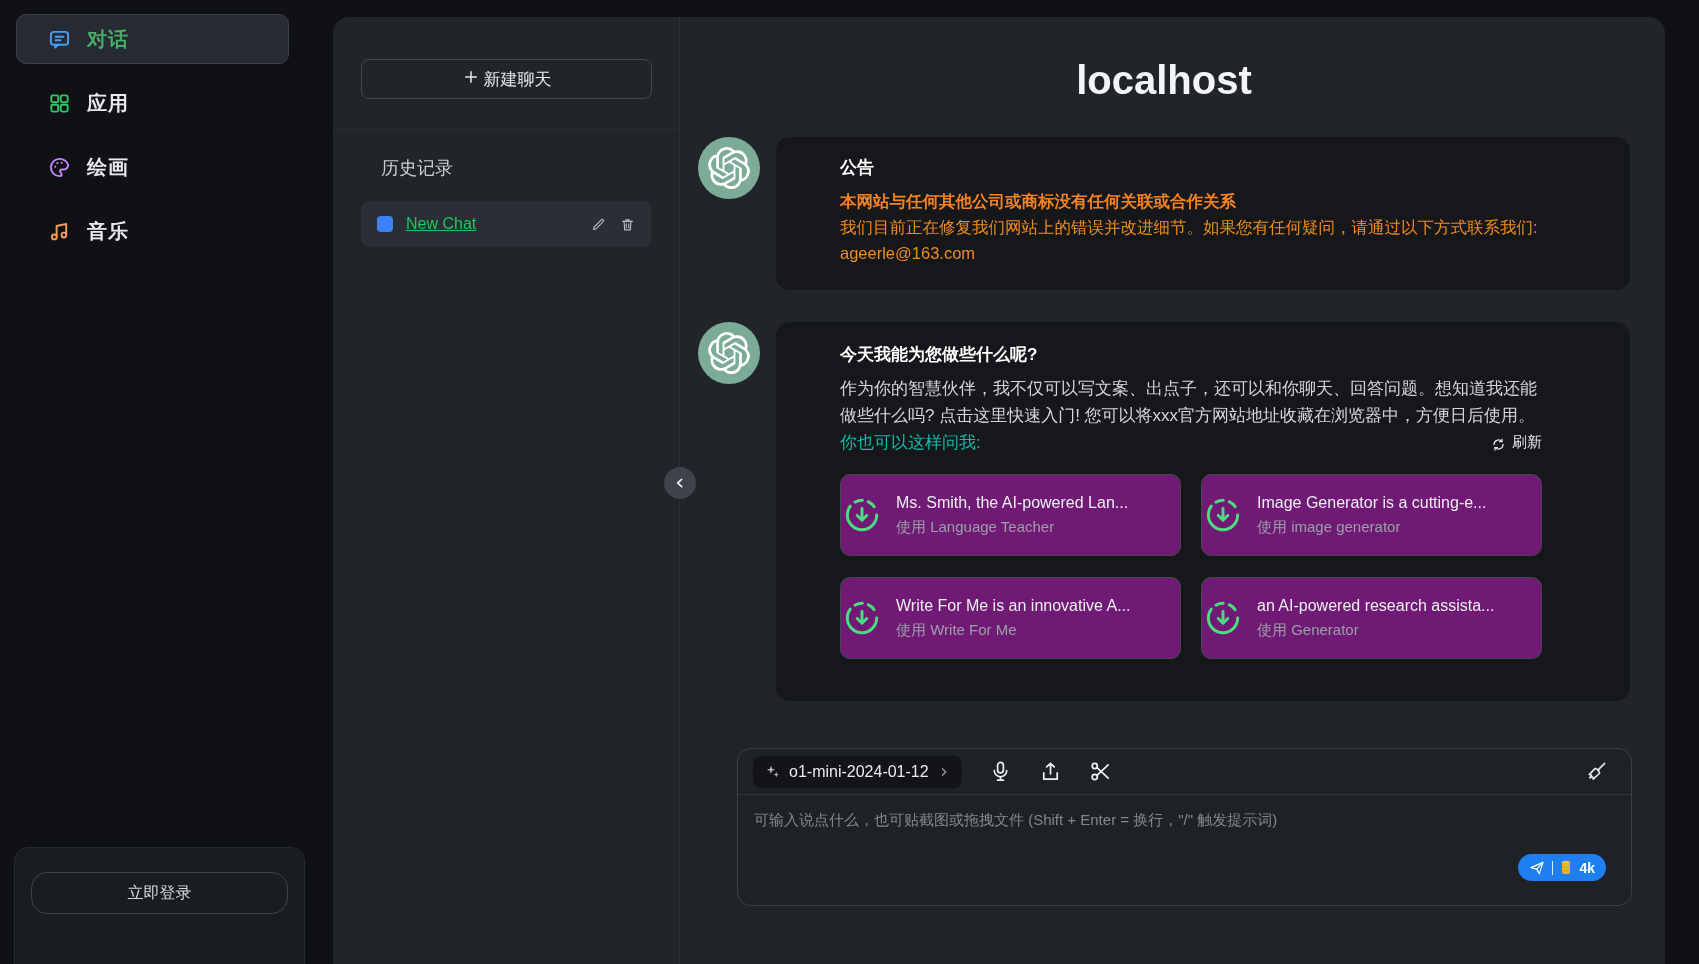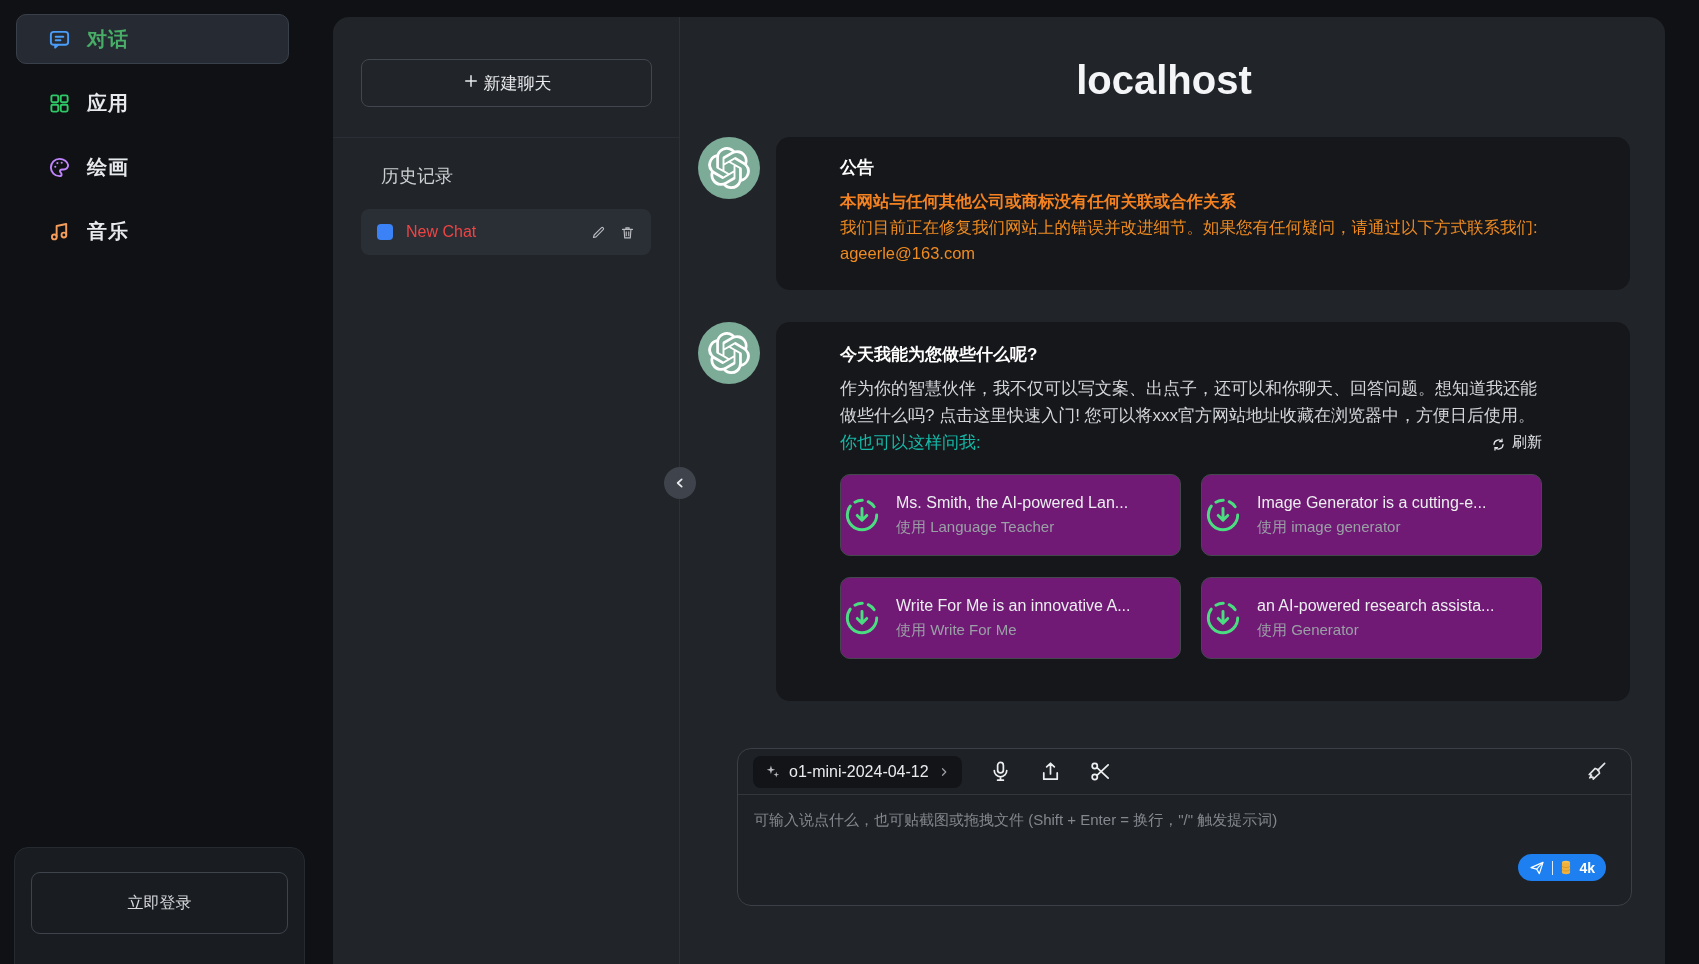--- a/index.html
+++ b/index.html
@@ -12,42 +12,42 @@
   .nav-item { display:flex; align-items:center; gap:16px; height:50px; padding-left:30px;
               border-radius:10px; margin-bottom:14px; border:1px solid transparent; cursor:pointer; }
   .nav-item.active { background:#262b33; border-color:#3a4049; }
   .nav-icon { width:24px; height:24px; display:flex; align-items:center; justify-content:center; }
   .nav-icon svg { width:23px; height:23px; }
   .nav-label { font-size:20px; font-weight:700; color:#e7e9ec; letter-spacing:1px; }
   .nav-item.active .nav-label { color:#47ad67; }
 
   .login-panel { position:absolute; left:14px; bottom:-14px; width:291px; height:131px;
                  background:#191c21; border:1px solid #262b31; border-radius:14px; padding:24px 16px; }
-  .login-btn { width:100%; height:62px; border:1px solid #3f444c; border-radius:9px;
+  .login-btn { width:100%; height:42px; border:1px solid #3f444c; border-radius:16px;
                background:transparent; color:#d6d8db; font-size:16px; cursor:pointer;
                display:flex; align-items:center; justify-content:center; font-family:Liberation Sans, sans-serif; }
 
   
   .main-panel { position:absolute; left:333px; top:17px; width:1332px; height:947px;
                 background:#212428; border-radius:16px 16px 0 0; }
 
   
   .chat-list { position:absolute; left:0; top:0; width:347px; height:100%;
                border-right:1px solid #2d3036; }
-  .new-chat-btn { margin:42px 28px 0; height:48px; border:1px solid #42464e; border-radius:8px;
+  .new-chat-btn { margin:42px 28px 0; height:40px; border:1px solid #42464e; border-radius:8px;
                   background:transparent; color:#e8eaec; font-size:17px; display:flex;
                   align-items:center; justify-content:center; gap:4px; cursor:pointer; width:291px;
                   font-family:inherit; }
   .new-chat-btn svg { width:18px; height:18px; }
   .list-divider { margin-top:30px; border-top:1px solid #2b2e34; }
   .history-title { margin:26px 0 0 48px; font-size:18px; color:#cdd0d3; }
   .chat-item { margin:21px 28px 0; height:46px; background:#2a2e35; border-radius:8px;
                display:flex; align-items:center; padding:0 16px; gap:13px; cursor:pointer; }
   .chat-square { width:16px; height:16px; border-radius:4px; background:#3b82f6; flex:none; }
-  .chat-item-title { flex:1; font-size:16px; color:#ef4444; }
+  .chat-item-title { flex:1; font-size:16px; color:#22c55e;text-decoration:underline; }
   .chat-item-actions { display:flex; gap:14px; color:#b9bcc1; }
   .chat-item-actions svg { width:15px; height:15px; cursor:pointer; }
 
   .collapse-btn { position:absolute; left:347px; top:450px; transform:translateX(-50%);
                   width:32px; height:32px; border-radius:50%; background:#3f434b;
                   display:flex; align-items:center; justify-content:center; cursor:pointer; z-index:5; }
   .collapse-btn svg { width:16px; height:16px; }
 
   
   .main-area { position:absolute; left:348px; top:0; right:0; bottom:0; padding:0 35px 0 17px; }
@@ -271,21 +271,21 @@
         </div>
       </div>
 
       <div class="composer">
         <div class="composer-toolbar">
           <div class="model-pill">
             <svg class="sparkles" viewBox="0 0 24 24" fill="#b8bbc0">
               <path d="M9.5 2.5l1.6 5.1 5.1 1.6-5.1 1.6-1.6 5.1-1.6-5.1-5.1-1.6 5.1-1.6z"></path>
               <path d="M18 12.5l1.1 3.4 3.4 1.1-3.4 1.1L18 21.5l-1.1-3.4-3.4-1.1 3.4-1.1z"></path>
             </svg>
-            <span class="model-label">o1-mini-2024-04-12</span>
+            <span class="model-label">o1-mini-2024-01-12</span>
             <svg class="chev" viewBox="0 0 24 24" fill="none" stroke="#9da0a6" stroke-width="2.4" stroke-linecap="round" stroke-linejoin="round">
               <path d="M9 5.5l6.5 6.5L9 18.5"></path>
             </svg>
           </div>
           <svg class="tool-icon" viewBox="0 0 24 24" fill="none" stroke="#eceef0" stroke-width="1.8" stroke-linecap="round">
             <rect x="9" y="2.5" width="6" height="11" rx="3"></rect>
             <path d="M5.5 11a6.5 6.5 0 0 0 13 0M12 17.5V21M9 21h6"></path>
           </svg>
           <svg class="tool-icon" viewBox="0 0 24 24" fill="none" stroke="#eceef0" stroke-width="1.8" stroke-linecap="round" stroke-linejoin="round">
             <path d="M12 14.5V3.5M8 7.2l4-3.8 4 3.8"></path>

